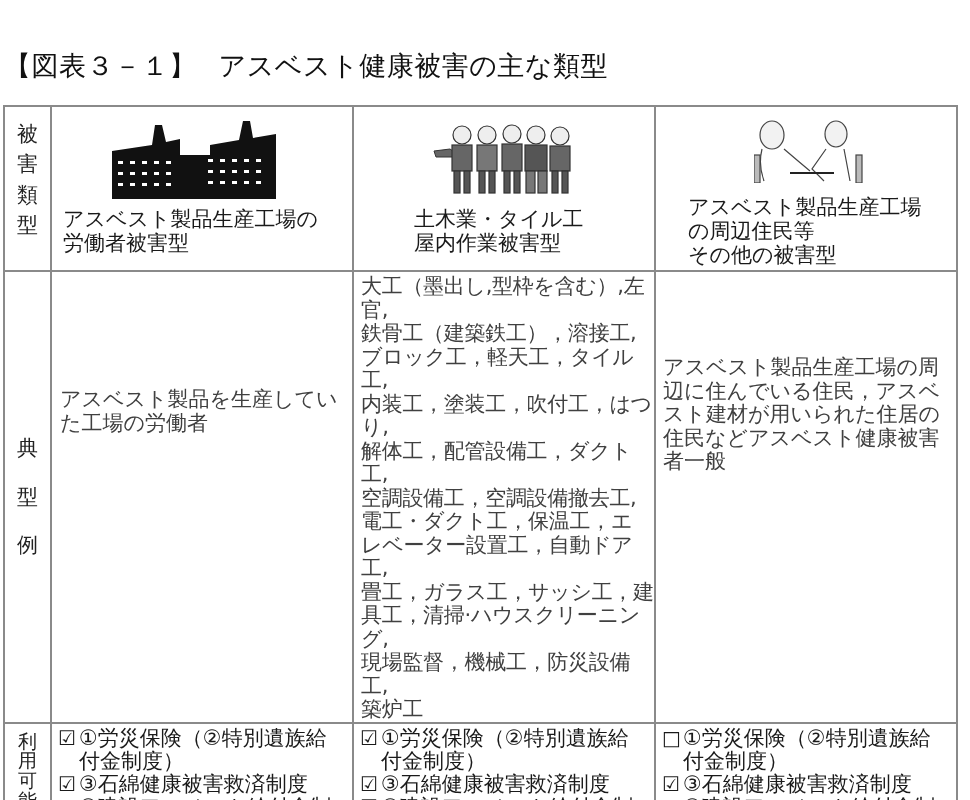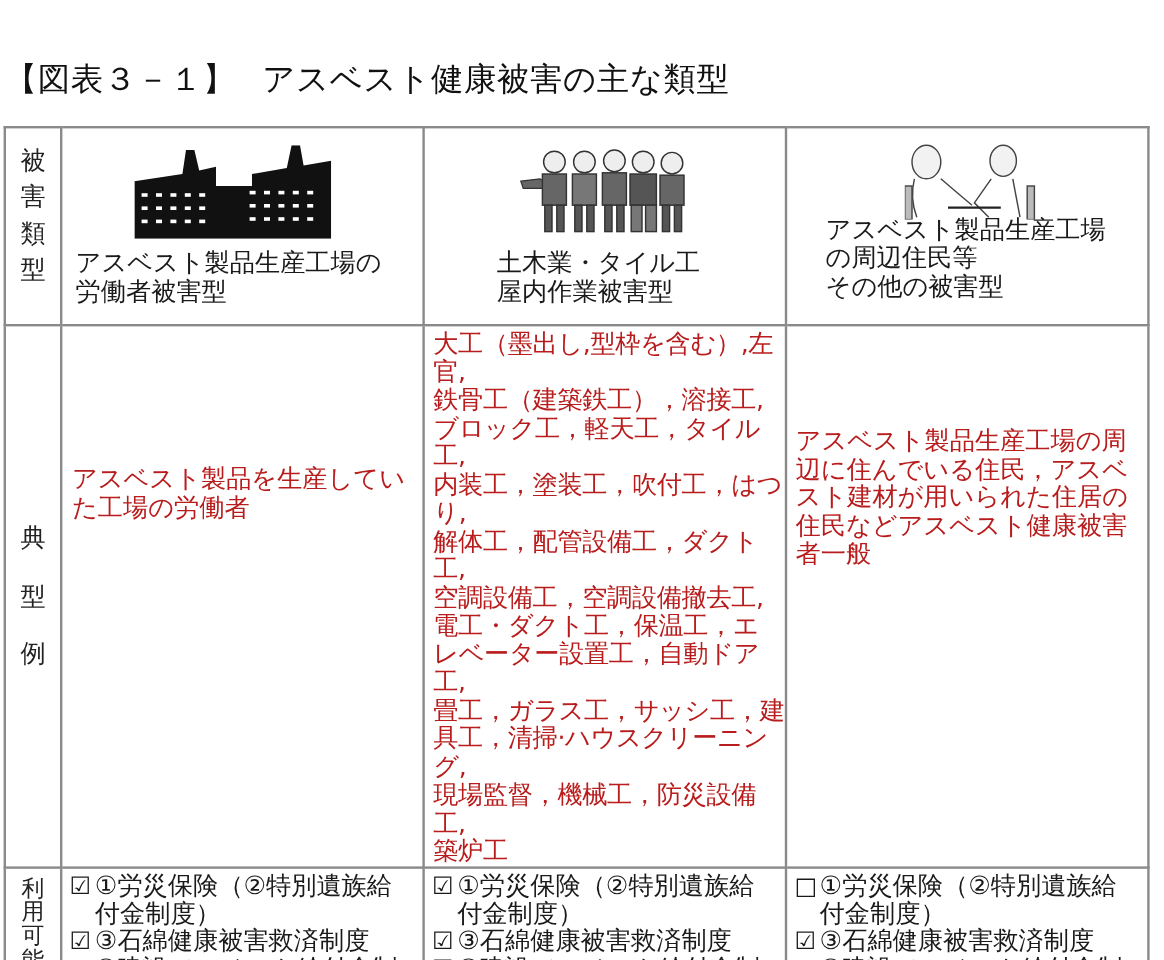--- a/index.html
+++ b/index.html
@@ -16,21 +16,21 @@
   tr.r1 td { height: 288px; }
   tr.r2 td { height: 199px; }
   .vhead { text-align: center; font-size: 21px; line-height: 1.45; color: #222; }
   .vhead.h0 { padding-top: 12px; }
   .vhead.h1 { padding-top: 60px; line-height: 2.3; vertical-align: middle; }
   .vhead.h2 { font-size: 19px; line-height: 1.05; padding-top: 8px; }
   .vhead span { display: block; }
   .cellhead { position: relative; height: 151px; }
   .cellhead .illus { position: absolute; }
   .cellhead .cap { position: absolute; font-size: 21px; line-height: 24px; color: #1a1a1a; white-space: nowrap; }
-  .body-text { font-size: 21px; line-height: 23.5px; color: #b91c1c; }
+  .body-text { font-size: 21px; line-height: 23.5px; color: #404040; }
   .ex1 { padding: 116px 0 0 8px; }
   .ex2 { padding: 3px 0 0 7px; letter-spacing: -0.3px; }
   .ex3 { padding: 84px 0 0 7px; }
   .sys { padding: 3px 0 0 6px; font-size: 21px; line-height: 23px; }
   .sys .item { display: flex; }
   .sys .box { flex: 0 0 21px; font-size: 20px; }
   .sys .txt { flex: 1; }
 </style>
 </head>
 <body>
@@ -138,21 +138,21 @@
           <g fill="none" stroke="#444" stroke-width="1.2">
             <ellipse cx="18" cy="16" rx="12" ry="14" fill="#f2f2f2"></ellipse>
             <path d="M8,30 Q4,46 10,62 M30,30 Q44,42 56,52"></path>
             <rect x="0" y="36" width="6" height="28" fill="#bbb"></rect>
             <ellipse cx="82" cy="15" rx="11" ry="13" fill="#f2f2f2"></ellipse>
             <path d="M72,30 L58,50 L70,62 M90,30 L96,62"></path>
             <rect x="102" y="36" width="6" height="28" fill="#bbb"></rect>
             <path d="M36,54 L80,54" stroke="#222" stroke-width="2"></path>
           </g>
         </svg>
-        <div class="cap" style="left:32px;top:72px">
+        <div class="cap" style="left:32px;top:88px">
           <div>アスベスト製品生産工場</div>
           <div>の周辺住民等</div>
           <div>その他の被害型</div>
         </div>
       </div>
     </td>
   </tr>
 
   <tr class="r1">
     <td class="vhead h1" style="padding-top:0">

